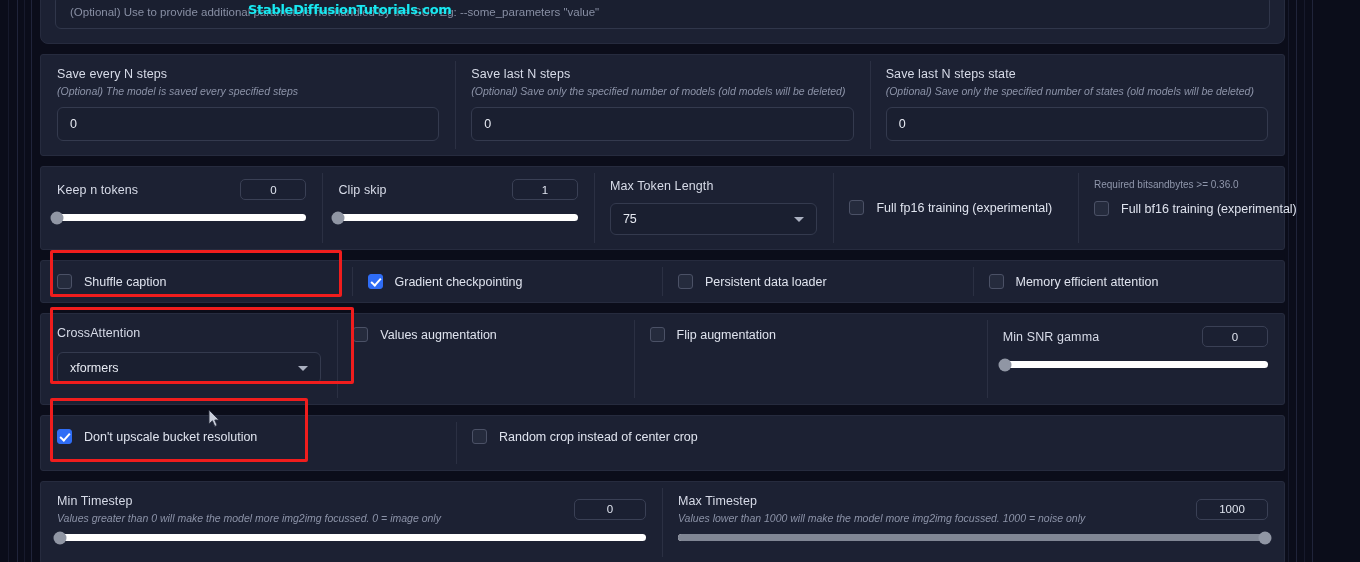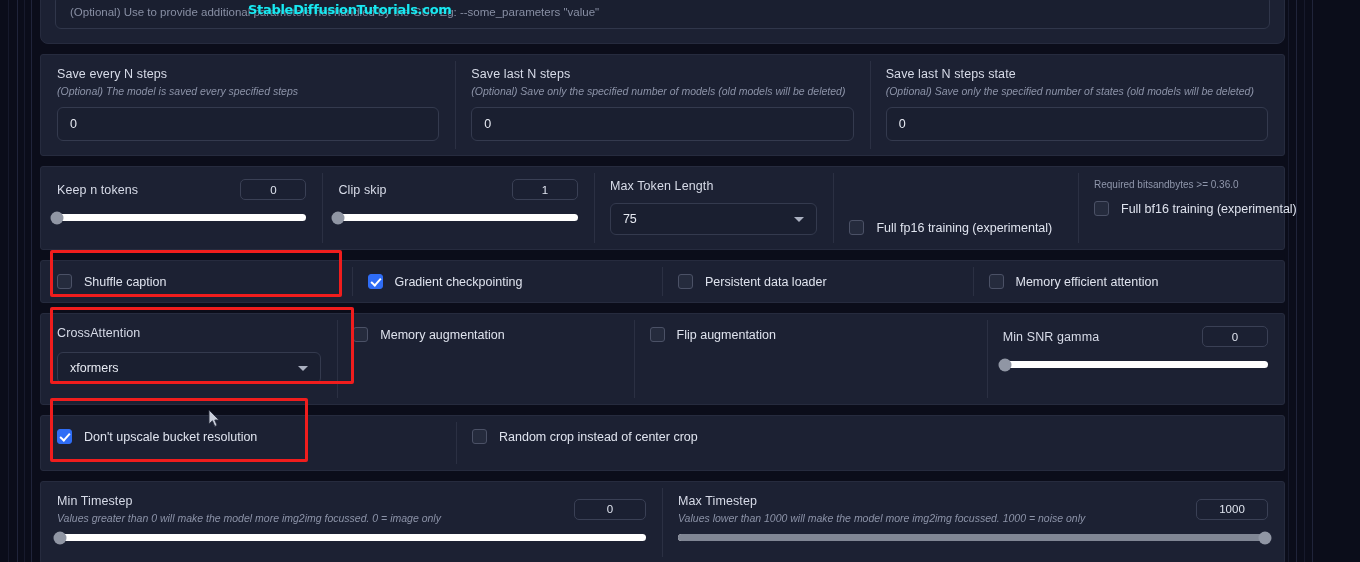--- a/index.html
+++ b/index.html
@@ -279,21 +279,21 @@
         </div>
 
         <div class="cell" style="width:240px">
           <div class="lbl">Max Token Length</div>
           <div class="dropdown">
             <span>75</span>
             <span class="caret"></span>
           </div>
         </div>
 
-        <div class="cell" style="width:245px; display:flex; align-items:flex-end; padding-top:13px">
+        <div class="cell" style="width:245px; display:flex; align-items:center; padding-top:13px">
           <div class="chk-row">
             <span class="box"></span>
             <span class="chk-lbl">Full fp16 training (experimental)</span>
           </div>
         </div>
 
         <div class="cell" style="width:206px; padding-top:12px">
           <div class="note">Required bitsandbytes &gt;= 0.36.0</div>
           <div class="chk-row" style="margin-top:11px">
             <span class="box"></span>
@@ -340,21 +340,21 @@
           <div class="lbl">CrossAttention</div>
           <div class="dropdown" style="margin-top:12px">
             <span>xformers</span>
             <span class="caret"></span>
           </div>
         </div>
 
         <div class="cell" style="width:311px; padding:13px 16px">
           <div class="chk-row">
             <span class="box"></span>
-            <span class="chk-lbl">Memory augmentation</span>
+            <span class="chk-lbl">Values augmentation</span>
           </div>
         </div>
 
         <div class="cell" style="width:371px; padding:13px 16px">
           <div class="chk-row">
             <span class="box"></span>
             <span class="chk-lbl">Flip augmentation</span>
           </div>
         </div>
 

